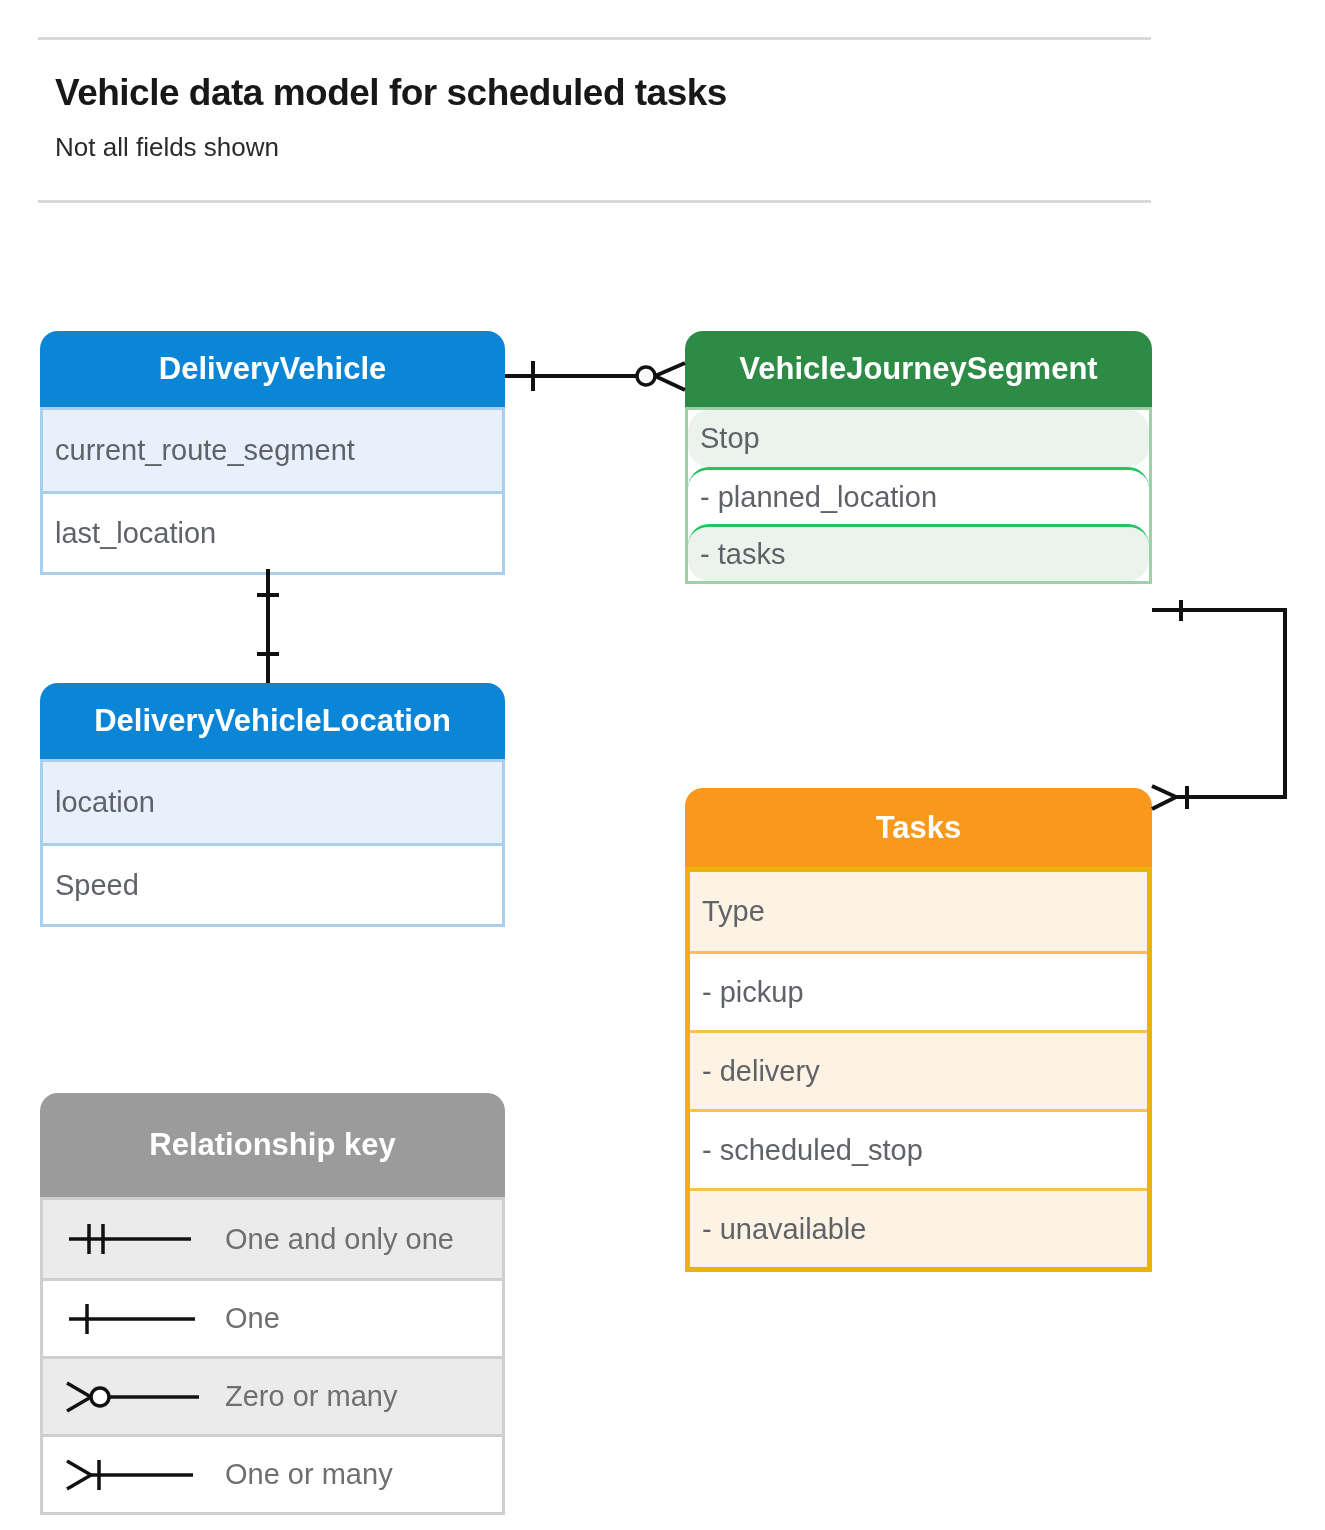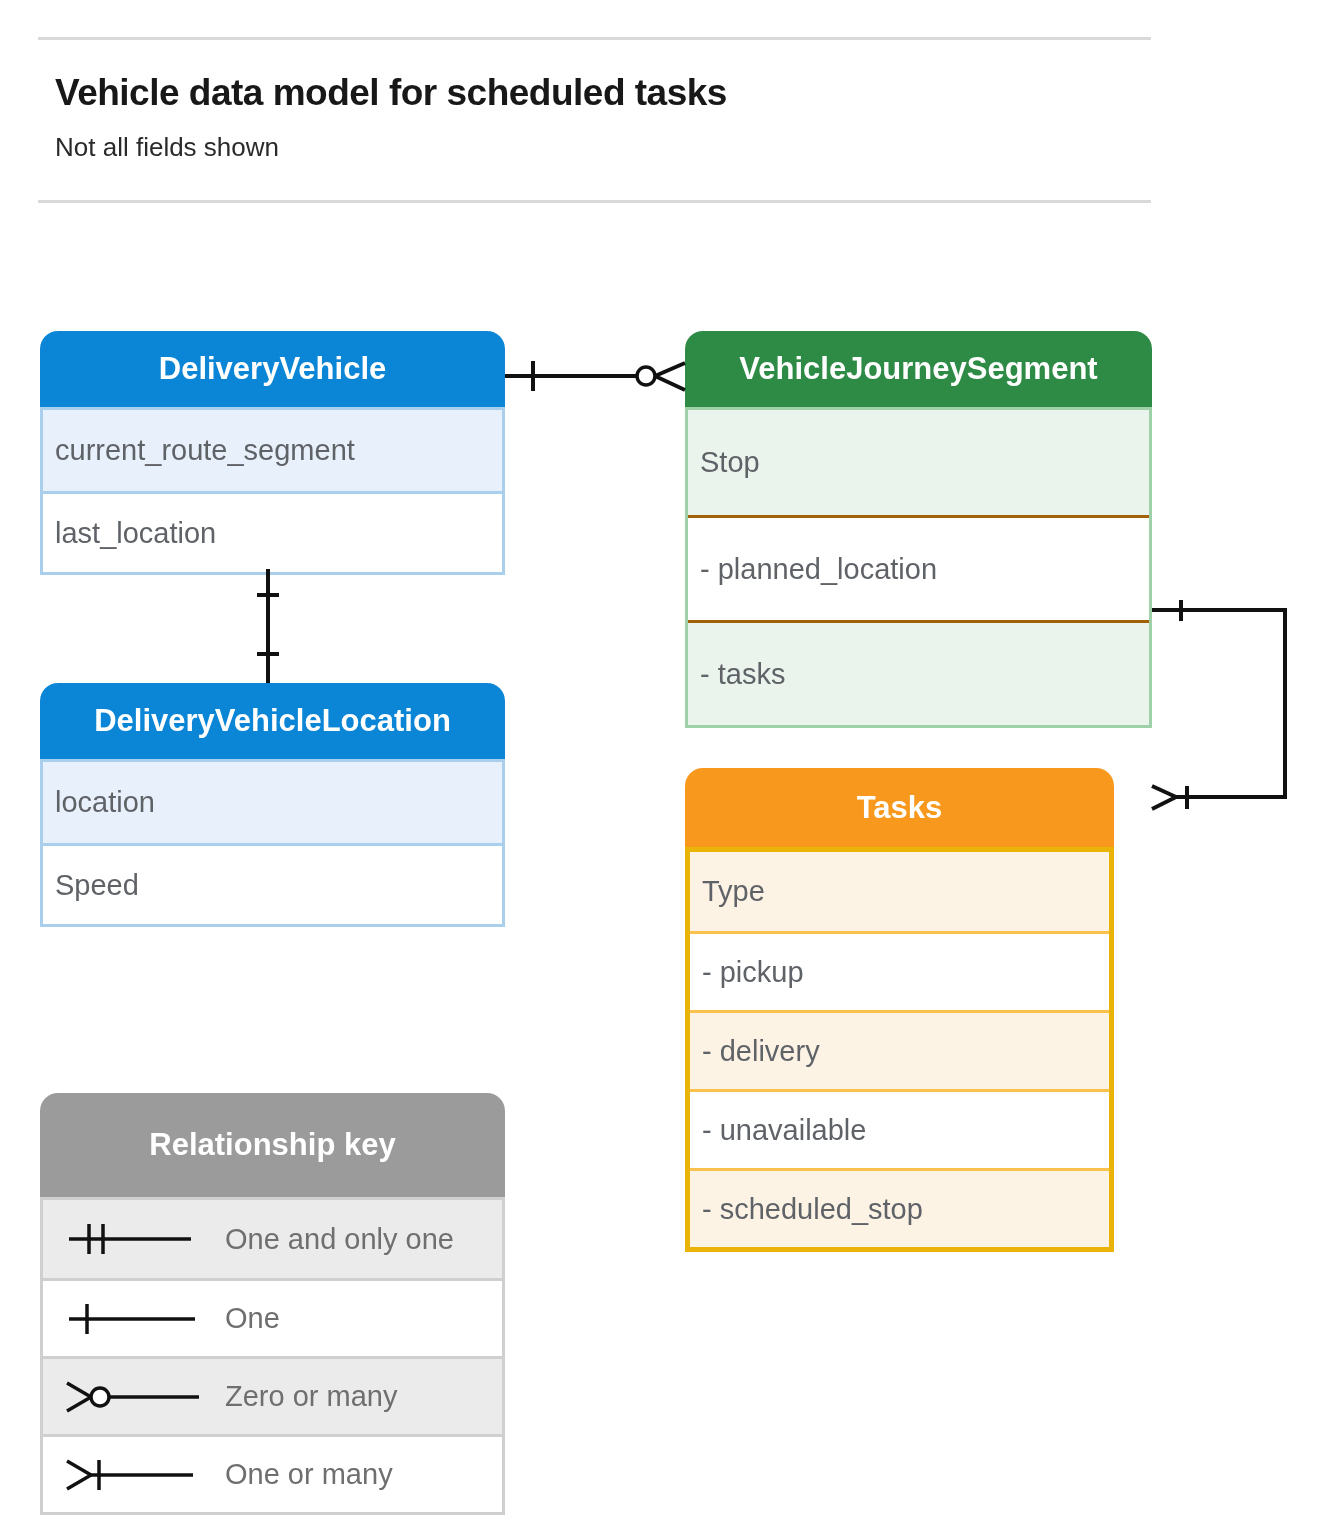--- a/index.html
+++ b/index.html
@@ -20,22 +20,22 @@
   
   .blue .ehead{background:#0b86d6;height:76px;}
   .blue .ebody{border:3px solid #a9cfec;}
   .blue .erow{height:81px;}
   .blue .erow + .erow{border-top:3px solid #a9cfec;}
   .blue .erow:nth-child(odd){background:#e8f1fb;}
 
   
   .green .ehead{background:#2e8b46;height:76px;}
   .green .ebody{border:3px solid #9fd1a9;}
-  .green .erow{height:105px;}
-  .green .erow + .erow{border-top:3px solid #a16207;}
+  .green .erow{height:57px;border-radius:21px;}
+  .green .erow + .erow{border-top:3px solid #22c55e;}
   .green .erow:nth-child(odd){background:#eaf4ec;}
 
   
   .orange .ehead{background:#f8991d;height:79px;}
   .orange .ebody{border:5px solid #eab308;}
   .orange .erow{height:79px;}
   .orange .erow + .erow{border-top:3px solid #fbc14d;}
   .orange .erow:nth-child(odd){background:#fdf3e5;}
 
   
@@ -83,28 +83,28 @@
   </div>
 
   <div class="entity blue" style="left:40px;top:683px;width:465px;">
     <div class="ehead">DeliveryVehicleLocation</div>
     <div class="ebody">
       <div class="erow">location</div>
       <div class="erow">Speed</div>
     </div>
   </div>
 
-  <div class="entity orange" style="left:685px;top:768px;width:429px;">
+  <div class="entity orange" style="left:685px;top:788px;width:467px;">
     <div class="ehead">Tasks</div>
     <div class="ebody">
       <div class="erow">Type</div>
       <div class="erow indent">- pickup</div>
       <div class="erow indent">- delivery</div>
+      <div class="erow indent">- scheduled_stop</div>
       <div class="erow indent">- unavailable</div>
-      <div class="erow indent">- scheduled_stop</div>
     </div>
   </div>
 
   <div class="entity gray" style="left:40px;top:1093px;width:465px;">
     <div class="ehead">Relationship key</div>
     <div class="ebody">
       <div class="erow legend-row">
         <svg class="legend-sym" width="150" height="44" viewBox="0 0 150 44">
           <path d="M4,22 H126"></path>
             <path d="M24,7 V37"></path>

